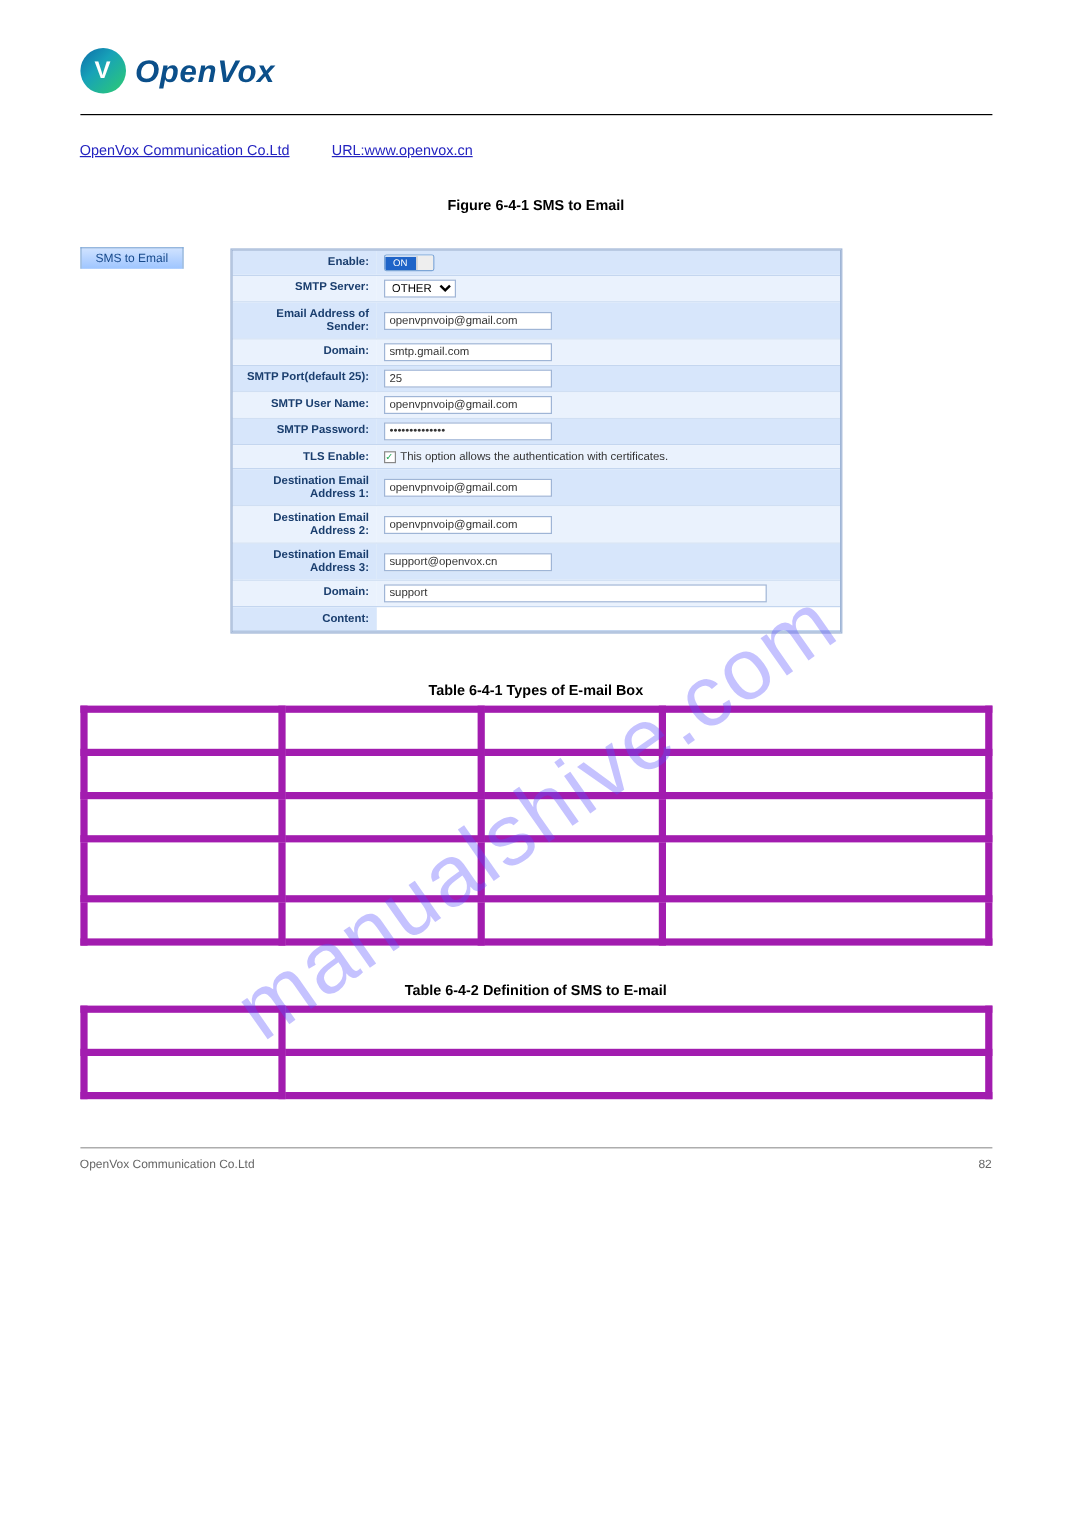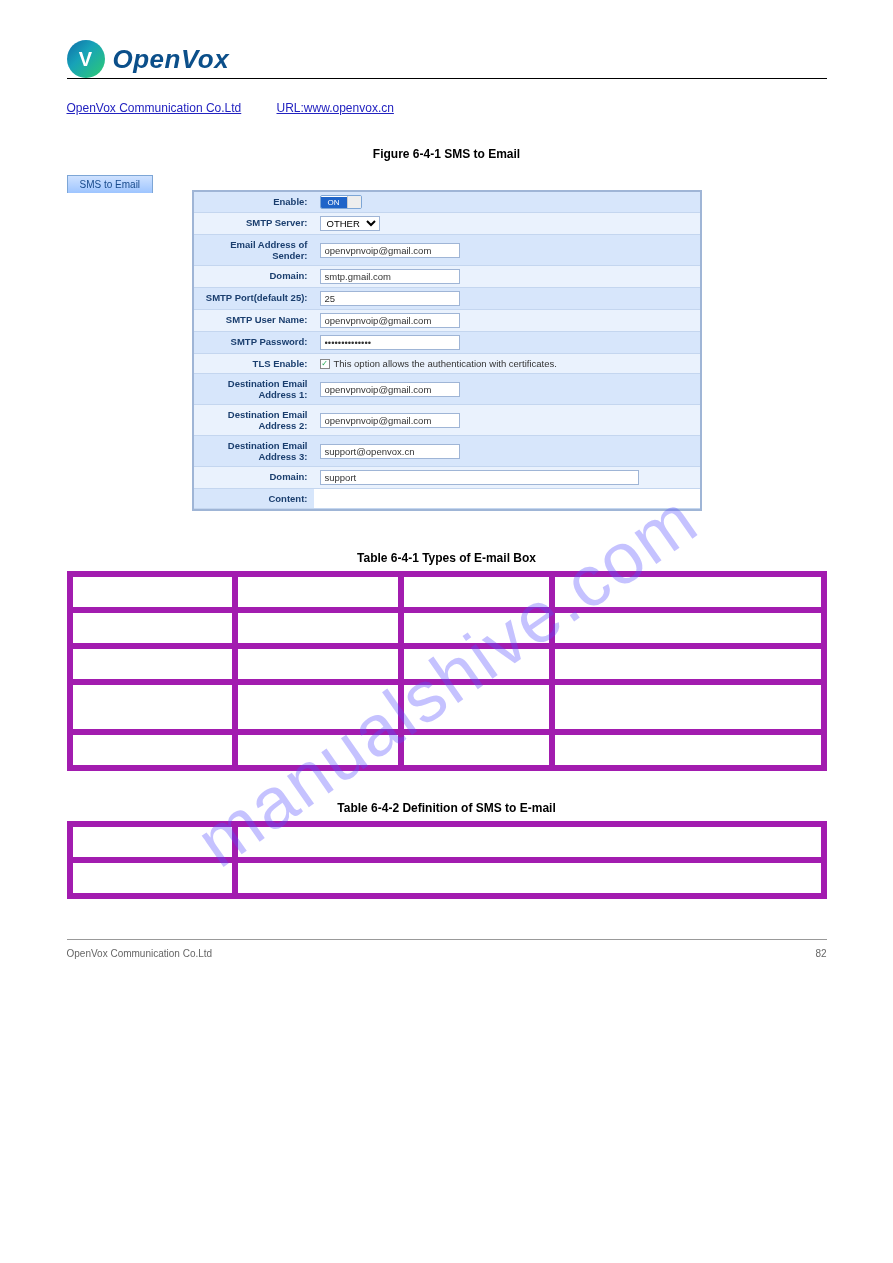--- a/index.html
+++ b/index.html
@@ -13,21 +13,21 @@
   }
   .page {
     width: 760px;
     margin: 0 auto;
     position: relative;
   }
   
   .header {
     display: flex;
     align-items: center;
-    padding-bottom: 0;
+    padding-bottom: 17px;
     border-bottom: 1.5px solid #000;
     margin-bottom: 22px;
   }
   .logo-wrap { display: flex; align-items: center; gap: 8px; }
   .logo-circle {
     width: 38px; height: 38px; border-radius: 50%;
     background: linear-gradient(135deg,#0e6ba8 0%, #17a2b8 40%, #2ecc71 100%);
     display: flex; align-items: center; justify-content: center;
     position: relative;
   }
@@ -71,21 +71,21 @@
   .shot-tab {
     display: inline-block;
     background: linear-gradient(#cfe2ff,#9ec5ff);
     border: 1px solid #7da6d6;
     border-bottom: none;
     padding: 3px 12px;
     color: #174a8c;
     font-size: 10px;
     margin-left: 0;
     position: relative;
-    top: 3px;
+    top: 17px;
   }
   .shot-body { border: 1px solid #9fb5d6; }
   .shot-row {
     display: flex;
     border-bottom: 1px solid #c4d6ef;
   }
   .shot-row:nth-child(odd) .shot-label,
   .shot-row:nth-child(odd) .shot-field { background: #d7e6fb; }
   .shot-row:nth-child(even) .shot-label,
   .shot-row:nth-child(even) .shot-field { background: #eaf2fd; }

